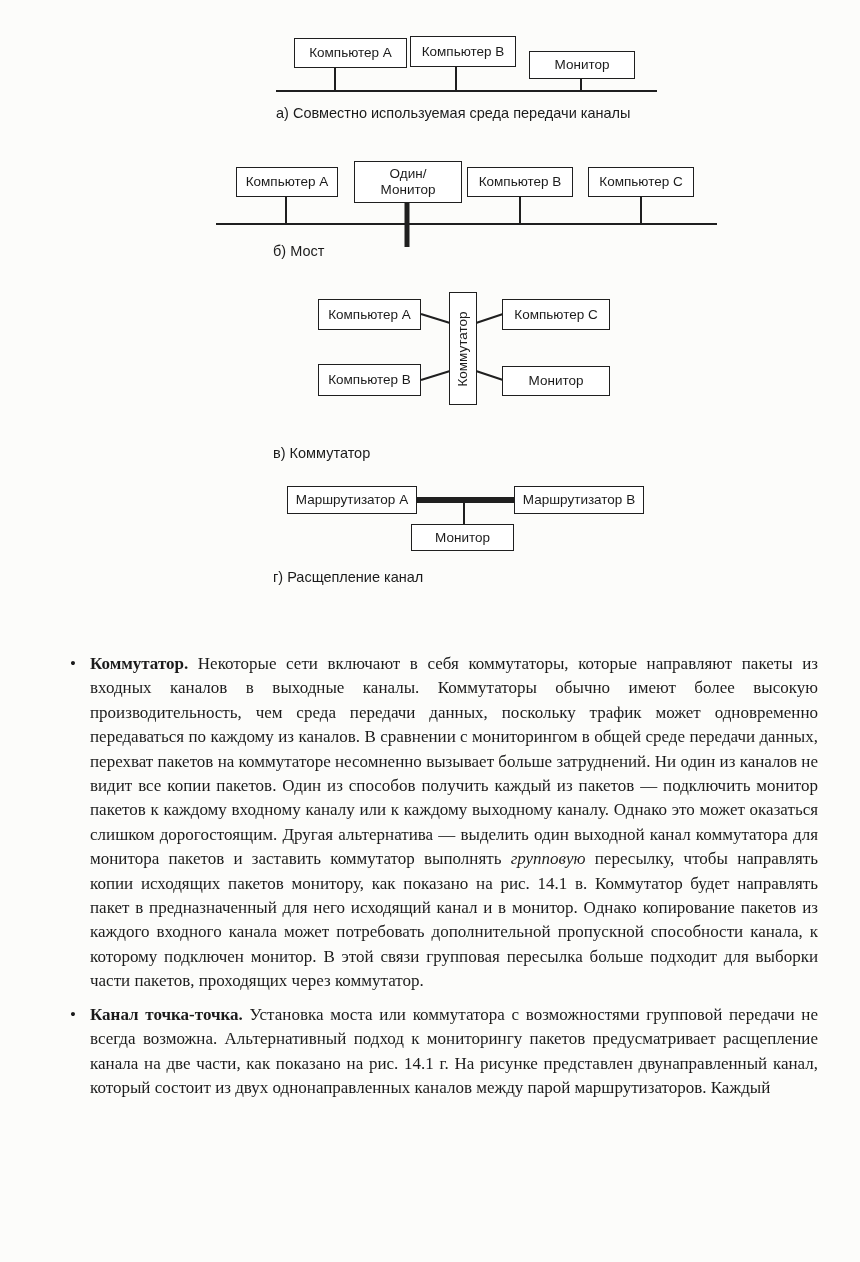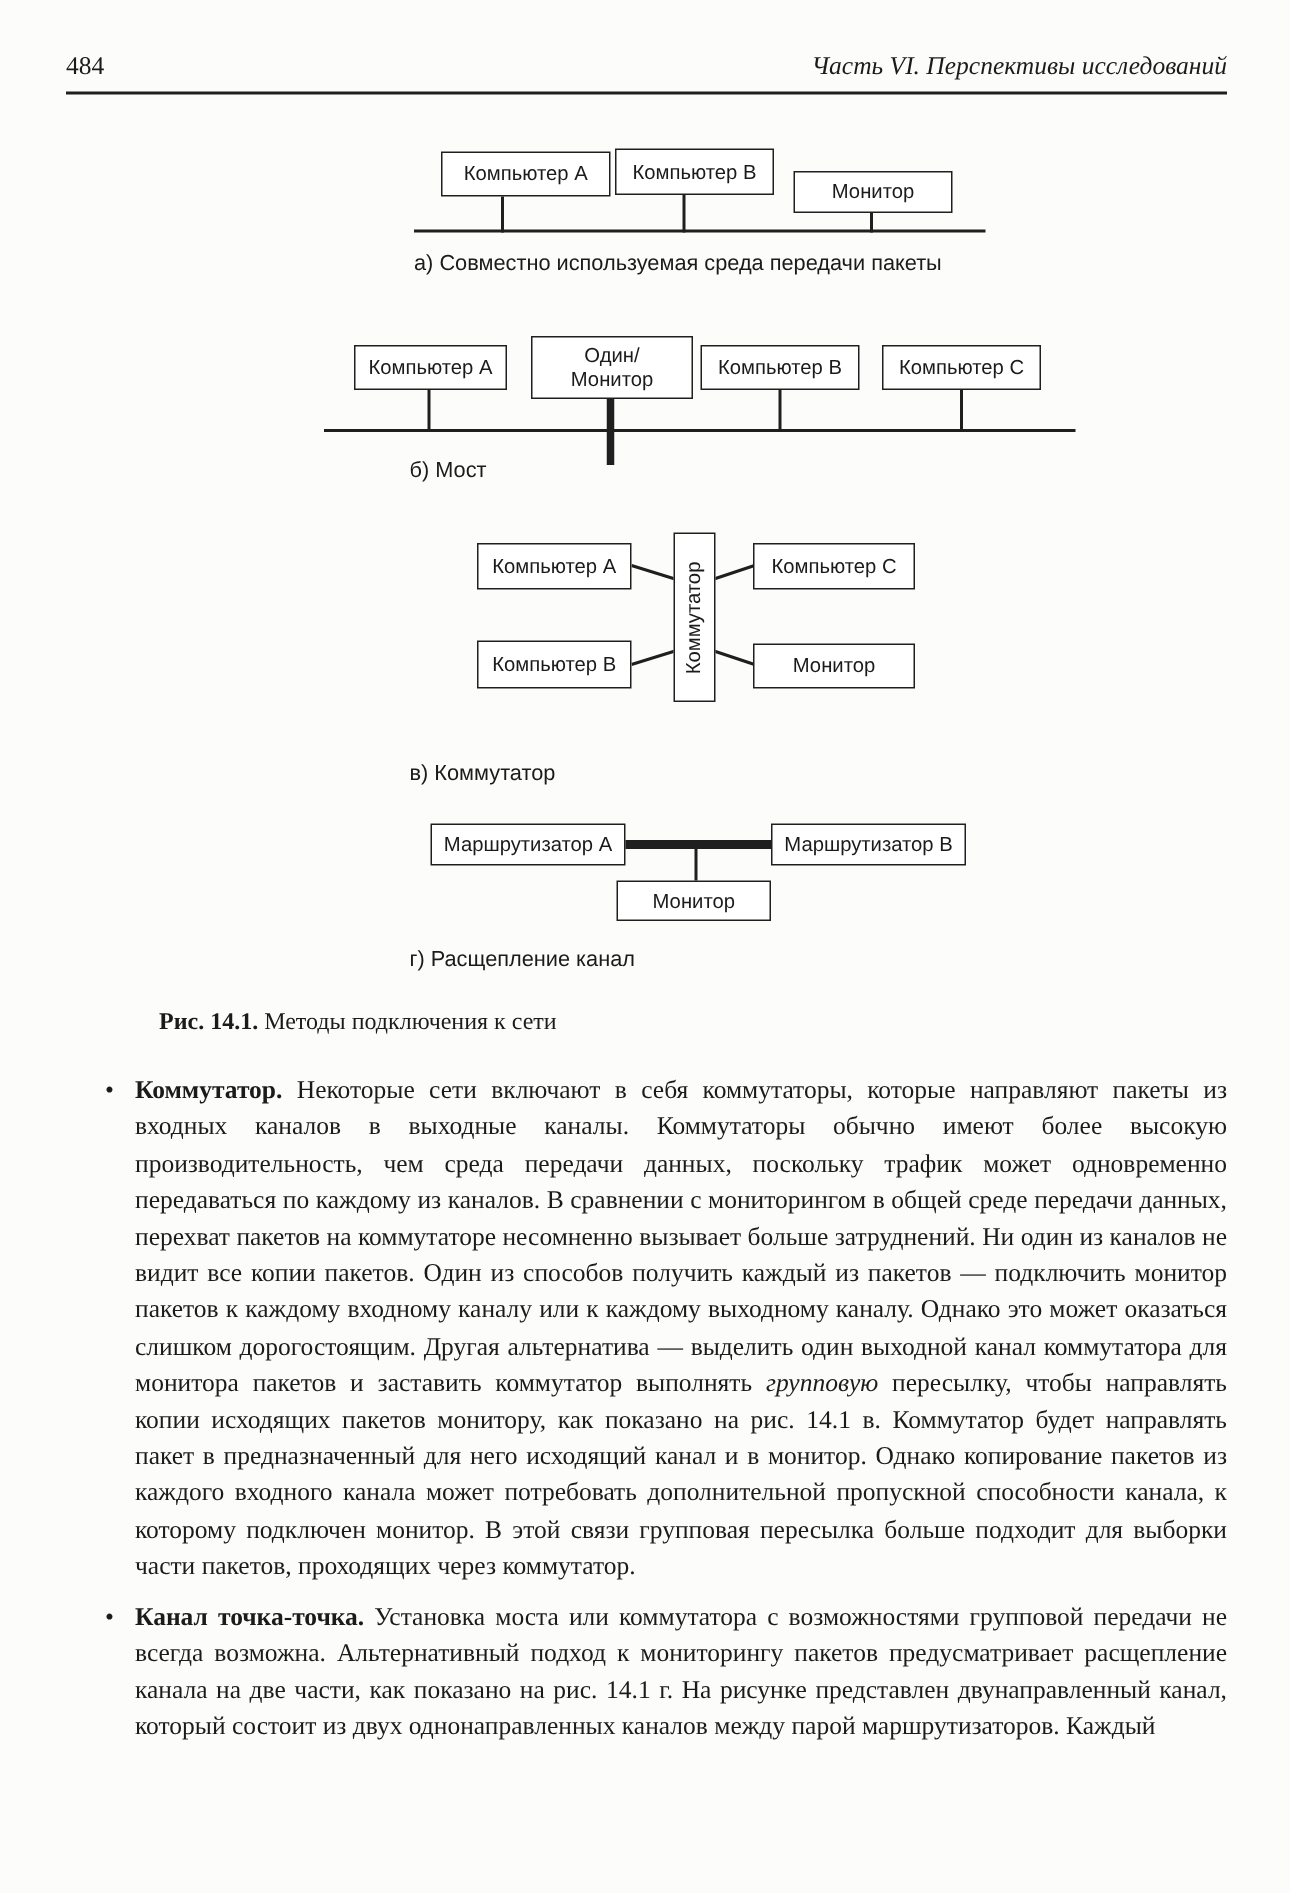--- a/index.html
+++ b/index.html
@@ -38,24 +38,20 @@
   .bullet-marker { flex:none; width:14px; margin-left:26px; margin-right:6px; }
   .bullet-text { flex:1; }
   .lead { font-weight:bold; }
   em { font-style:italic; }
 </style>
 </head>
 <body>
 
 <div class="page">
 
-  <header class="running-head">
-    <span>484</span>
-    <span class="running-title">Часть VI. Перспективы исследований</span>
-  </header>
 
   <div class="figure-area">
 
     <svg class="fig-lines" width="860" height="620" viewBox="0 0 860 620">
       <g stroke="#1f1f1f">
 
         <line x1="240" y1="67" x2="621" y2="67" stroke-width="2"></line>
         <line x1="299" y1="43" x2="299" y2="68" stroke-width="2"></line>
         <line x1="420" y1="42" x2="420" y2="68" stroke-width="2"></line>
         <line x1="545" y1="54" x2="545" y2="68" stroke-width="2"></line>
@@ -78,21 +74,21 @@
 
     <div class="nbox" style="left:258px; top:14px; width:113px; height:30px;">
       <span>Компьютер A</span>
     </div>
     <div class="nbox" style="left:374px; top:12px; width:106px; height:31px;">
       <span>Компьютер B</span>
     </div>
     <div class="nbox" style="left:493px; top:27px; width:106px; height:28px;">
       <span>Монитор</span>
     </div>
-    <div class="fig-caption" style="left:240px; top:81px;">а) Совместно используемая среда передачи пакеты</div>
+    <div class="fig-caption" style="left:240px; top:81px;">а) Совместно используемая среда передачи каналы</div>
 
     <div class="nbox" style="left:200px; top:143px; width:102px; height:30px;">
       <span>Компьютер A</span>
     </div>
     <div class="nbox" style="left:318px; top:137px; width:108px; height:42px;">
       <span>Один/</span>
       <span>Монитор</span>
     </div>
     <div class="nbox" style="left:431px; top:143px; width:106px; height:30px;">
       <span>Компьютер B</span>
@@ -123,23 +119,20 @@
       <span>Маршрутизатор A</span>
     </div>
     <div class="nbox" style="left:478px; top:462px; width:130px; height:28px;">
       <span>Маршрутизатор B</span>
     </div>
     <div class="nbox" style="left:375px; top:500px; width:103px; height:27px;">
       <span>Монитор</span>
     </div>
     <div class="fig-caption" style="left:237px; top:545px;">г) Расщепление канал</div>
 
-    <div class="main-caption" style="left:70px; top:586px;">
-      <span class="cap-label">Рис. 14.1.</span><span> Методы подключения к сети</span>
-    </div>
 
   </div>
 
   <div class="bullets">
 
     <div class="bullet">
       <span class="bullet-marker">•</span>
       <div class="bullet-text">
         <span class="lead">Коммутатор.</span><span> Некоторые сети включают в себя коммутаторы, которые направляют пакеты из входных каналов в выходные каналы. Коммутаторы обычно имеют более высокую производительность, чем среда передачи данных, поскольку трафик может одновременно передаваться по каждому из каналов. В сравнении с мониторингом в общей среде передачи данных, перехват пакетов на коммутаторе несомненно вызывает больше затруднений. Ни один из каналов не видит все копии пакетов. Один из способов получить каждый из пакетов — подключить монитор пакетов к каждому входному каналу или к каждому выходному каналу. Однако это может оказаться слишком дорогостоящим. Другая альтернатива — выделить один выходной канал коммутатора для монитора пакетов и заставить коммутатор выполнять </span><em>групповую</em><span> пересылку, чтобы направлять копии исходящих пакетов монитору, как показано на рис. 14.1 в. Коммутатор будет направлять пакет в предназначенный для него исходящий канал и в монитор. Однако копирование пакетов из каждого входного канала может потребовать дополнительной пропускной способности канала, к которому подключен монитор. В этой связи групповая пересылка больше подходит для выборки части пакетов, проходящих через коммутатор.</span>
       </div>

